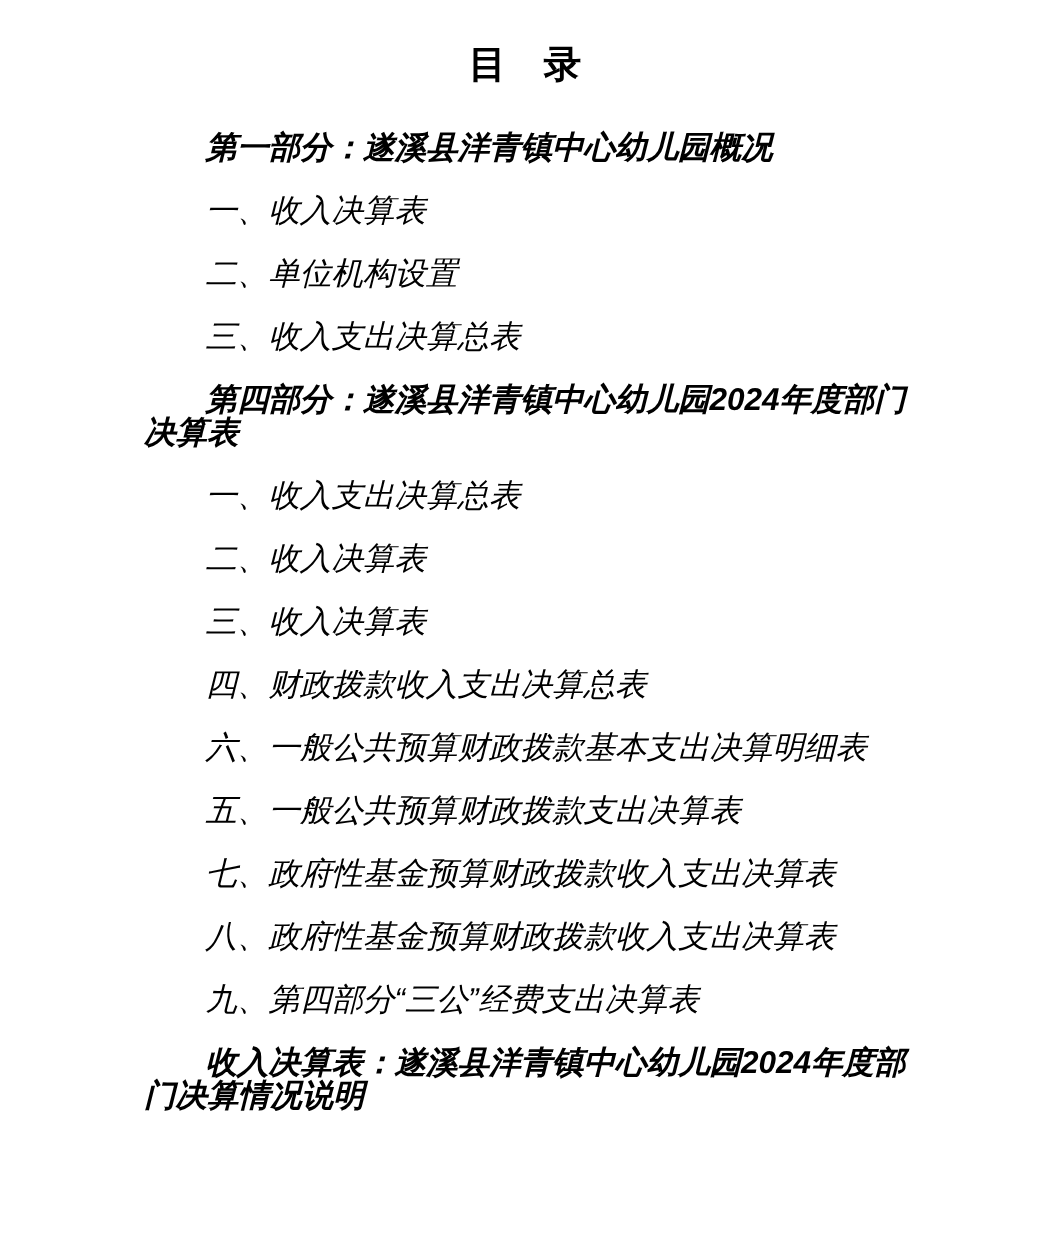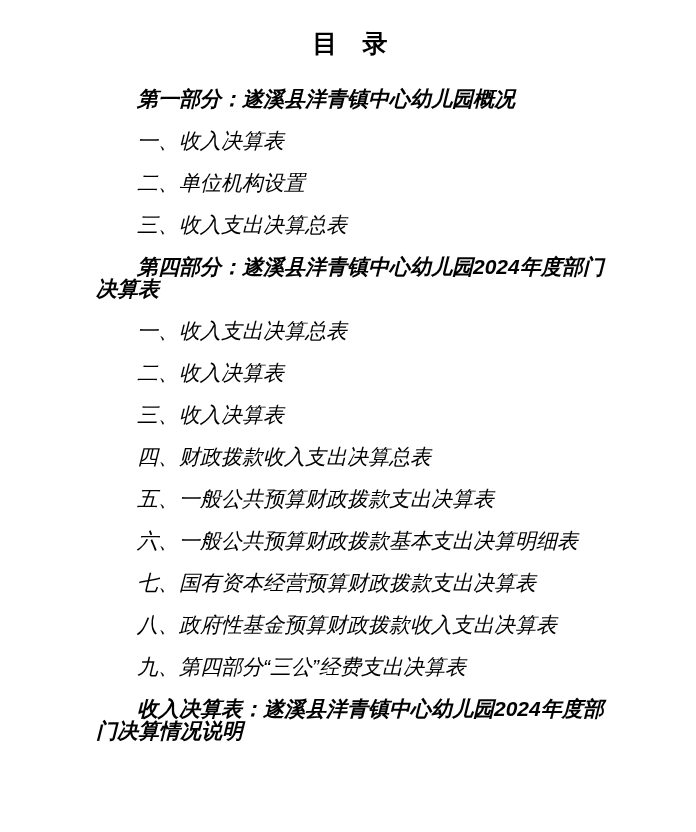--- a/index.html
+++ b/index.html
@@ -57,25 +57,25 @@
   <p class="para heading">第四部分：遂溪县洋青镇中心幼儿园2024年度部门决算表</p>
 
   <p class="para item">一、收入支出决算总表</p>
 
   <p class="para item">二、收入决算表</p>
 
   <p class="para item">三、收入决算表</p>
 
   <p class="para item">四、财政拨款收入支出决算总表</p>
 
+  <p class="para item">六、一般公共预算财政拨款基本支出决算明细表</p>
+
   <p class="para item">五、一般公共预算财政拨款支出决算表</p>
 
-  <p class="para item">六、一般公共预算财政拨款基本支出决算明细表</p>
-
-  <p class="para item">七、国有资本经营预算财政拨款支出决算表</p>
+  <p class="para item">七、政府性基金预算财政拨款收入支出决算表</p>
 
   <p class="para item">八、政府性基金预算财政拨款收入支出决算表</p>
 
   <p class="para item">九、第四部分“三公”经费支出决算表</p>
 
   <p class="para heading">收入决算表：遂溪县洋青镇中心幼儿园2024年度部门决算情况说明</p>
 
   <p class="para heading">第一部分：名词解释</p>
 
 </div>

